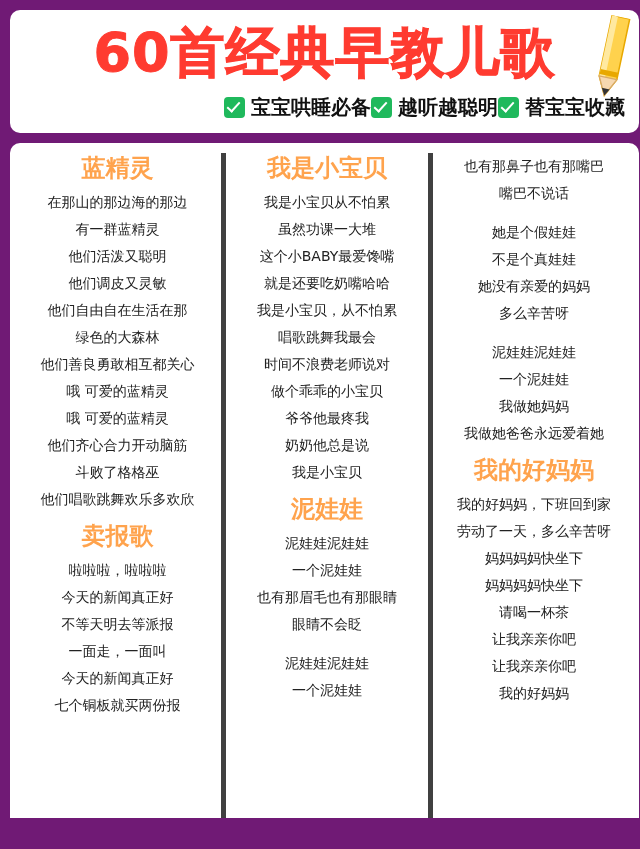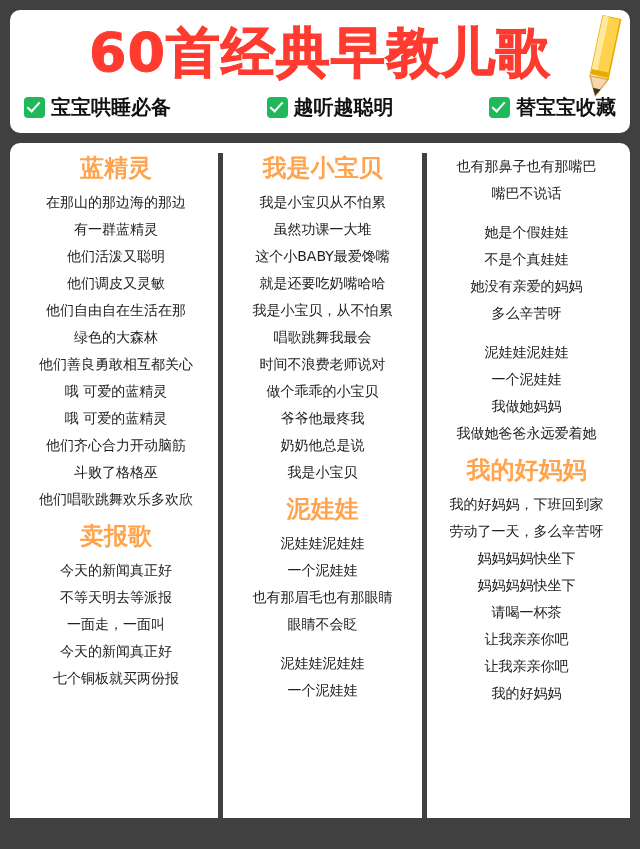--- a/index.html
+++ b/index.html
@@ -10,23 +10,23 @@
     width: 640px;
     height: 849px;
     background: #ffffff;
     font-family: "DejaVu Sans", "Liberation Sans", sans-serif;
     overflow: hidden;
   }
   .poster {
     position: relative;
     width: 640px;
     height: 849px;
-    background: #404040;
-    box-sizing: border-box;
-    padding: 10px 10px 0 10px;
+    background: #701a75;
+    box-sizing: border-box;
+    padding: 10px 1px 0 10px;
     overflow: hidden;
   }
   
   .title-card {
     position: relative;
     background: #ffffff;
     border-radius: 10px;
     padding: 10px 12px 12px 12px;
     box-sizing: border-box;
   }
@@ -44,21 +44,21 @@
     position: absolute;
     right: 8px;
     top: 6px;
     width: 40px;
     height: 86px;
     transform: rotate(12deg);
     pointer-events: none;
   }
   .badges {
     display: flex;
-    justify-content: space-between;
+    justify-content: flex-end;
     align-items: center;
     margin-top: 8px;
     padding: 0 2px;
   }
   .badge {
     display: flex;
     align-items: center;
     gap: 6px;
     font-size: 20px;
     font-weight: bold;
@@ -169,20 +169,21 @@
       <div class="line">他们自由自在生活在那</div>
       <div class="line">绿色的大森林</div>
       <div class="line">他们善良勇敢相互都关心</div>
       <div class="line">哦 可爱的蓝精灵</div>
       <div class="line">哦 可爱的蓝精灵</div>
       <div class="line">他们齐心合力开动脑筋</div>
       <div class="line">斗败了格格巫</div>
       <div class="line">他们唱歌跳舞欢乐多欢欣</div>
 
       <div class="song-title">卖报歌</div>
+      <div class="line">啦啦啦，啦啦啦</div>
       <div class="line">今天的新闻真正好</div>
       <div class="line">不等天明去等派报</div>
       <div class="line">一面走，一面叫</div>
       <div class="line">今天的新闻真正好</div>
       <div class="line">七个铜板就买两份报</div>
     </div>
 
     <div class="col">
       <div class="song-title first">我是小宝贝</div>
       <div class="line">我是小宝贝从不怕累</div>

